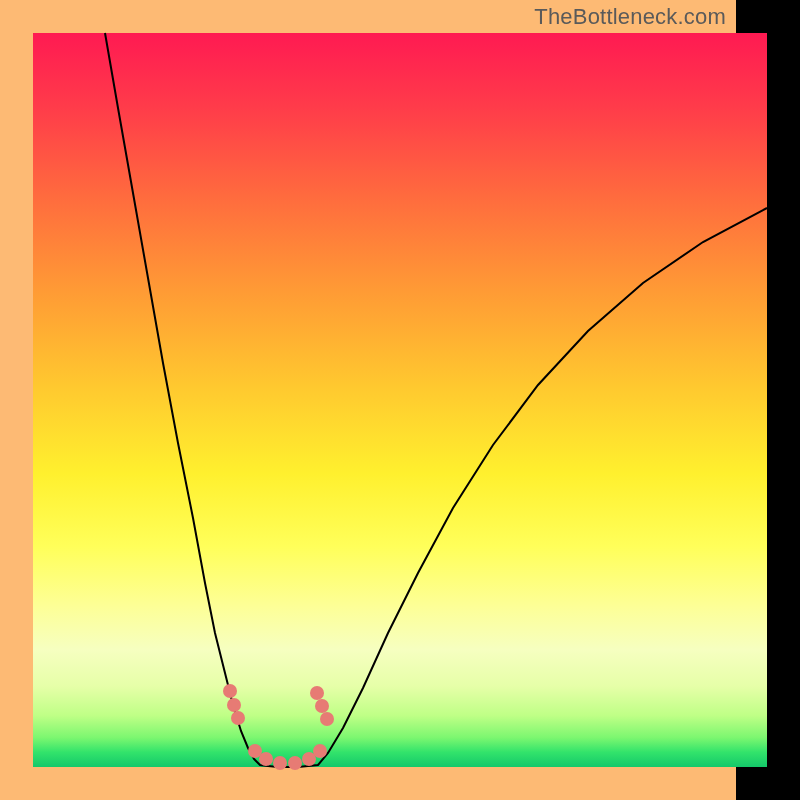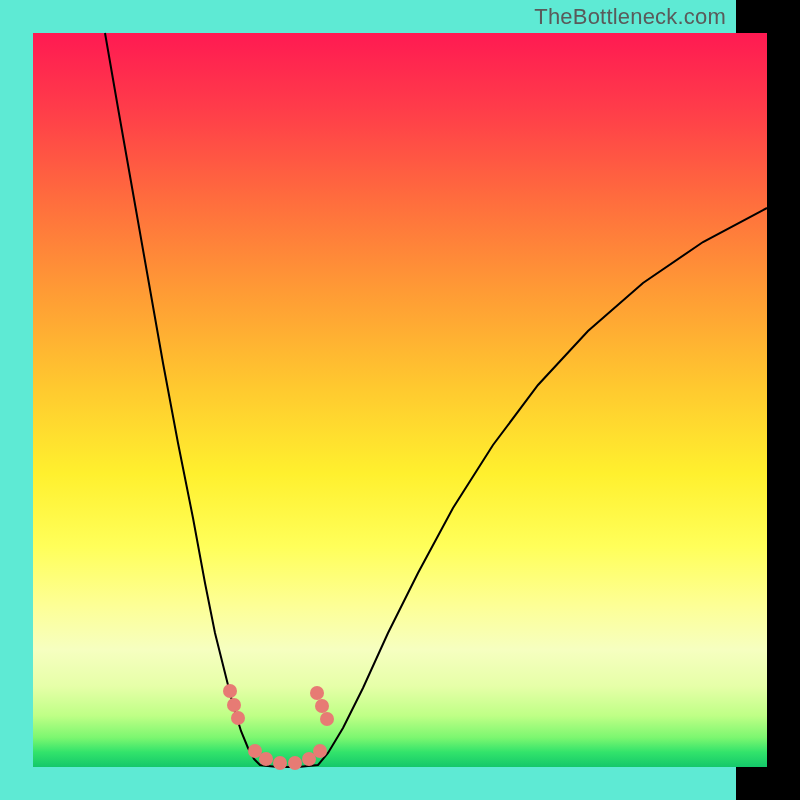--- a/index.html
+++ b/index.html
@@ -8,21 +8,21 @@
     width: 800px;
     height: 800px;
     overflow: hidden;
     font-family: Arial, Helvetica, sans-serif;
     background: #000;
   }
   .frame {
     position: relative;
     width: 736px;
     height: 800px;
-    background: #5eead4;
+    background: #fdba74;
   }
   .watermark {
     position: absolute;
     top: 4px;
     right: 10px;
     color: #5a5a5a;
     font-size: 22px;
     font-weight: 500;
     letter-spacing: 0.2px;
     z-index: 10;

